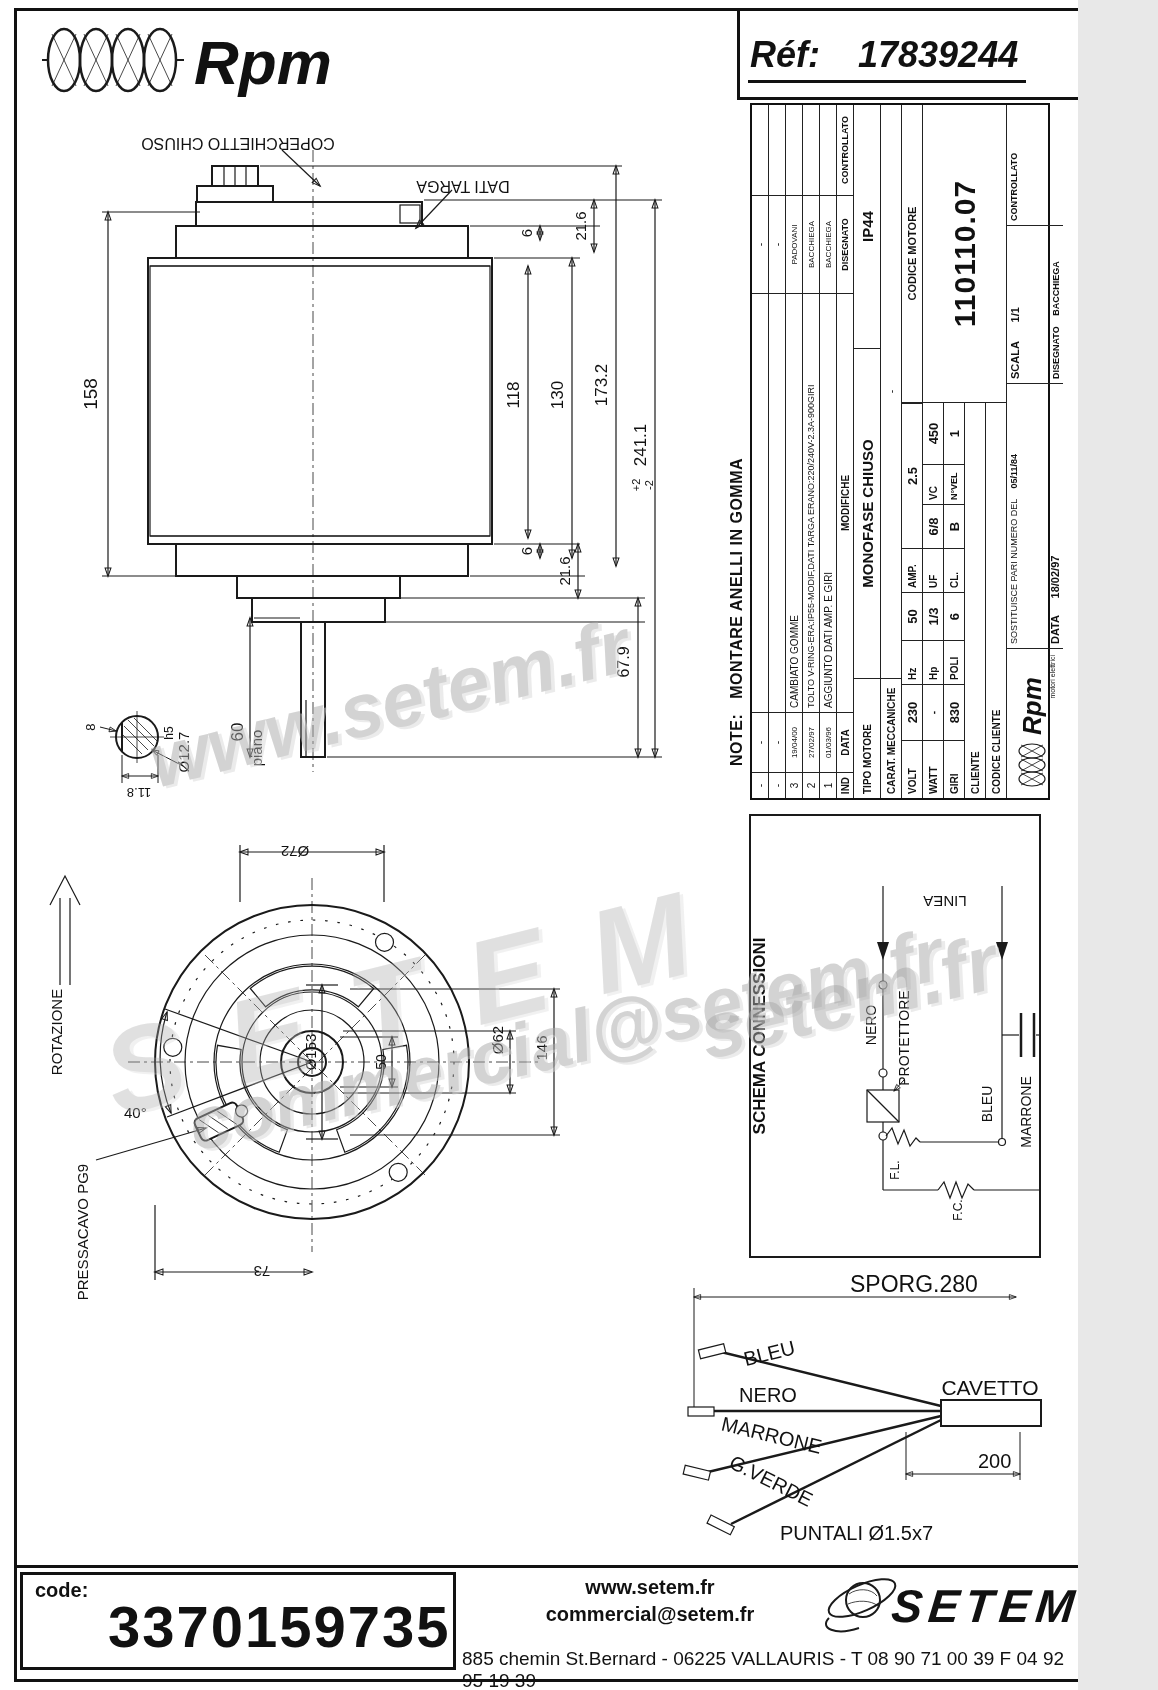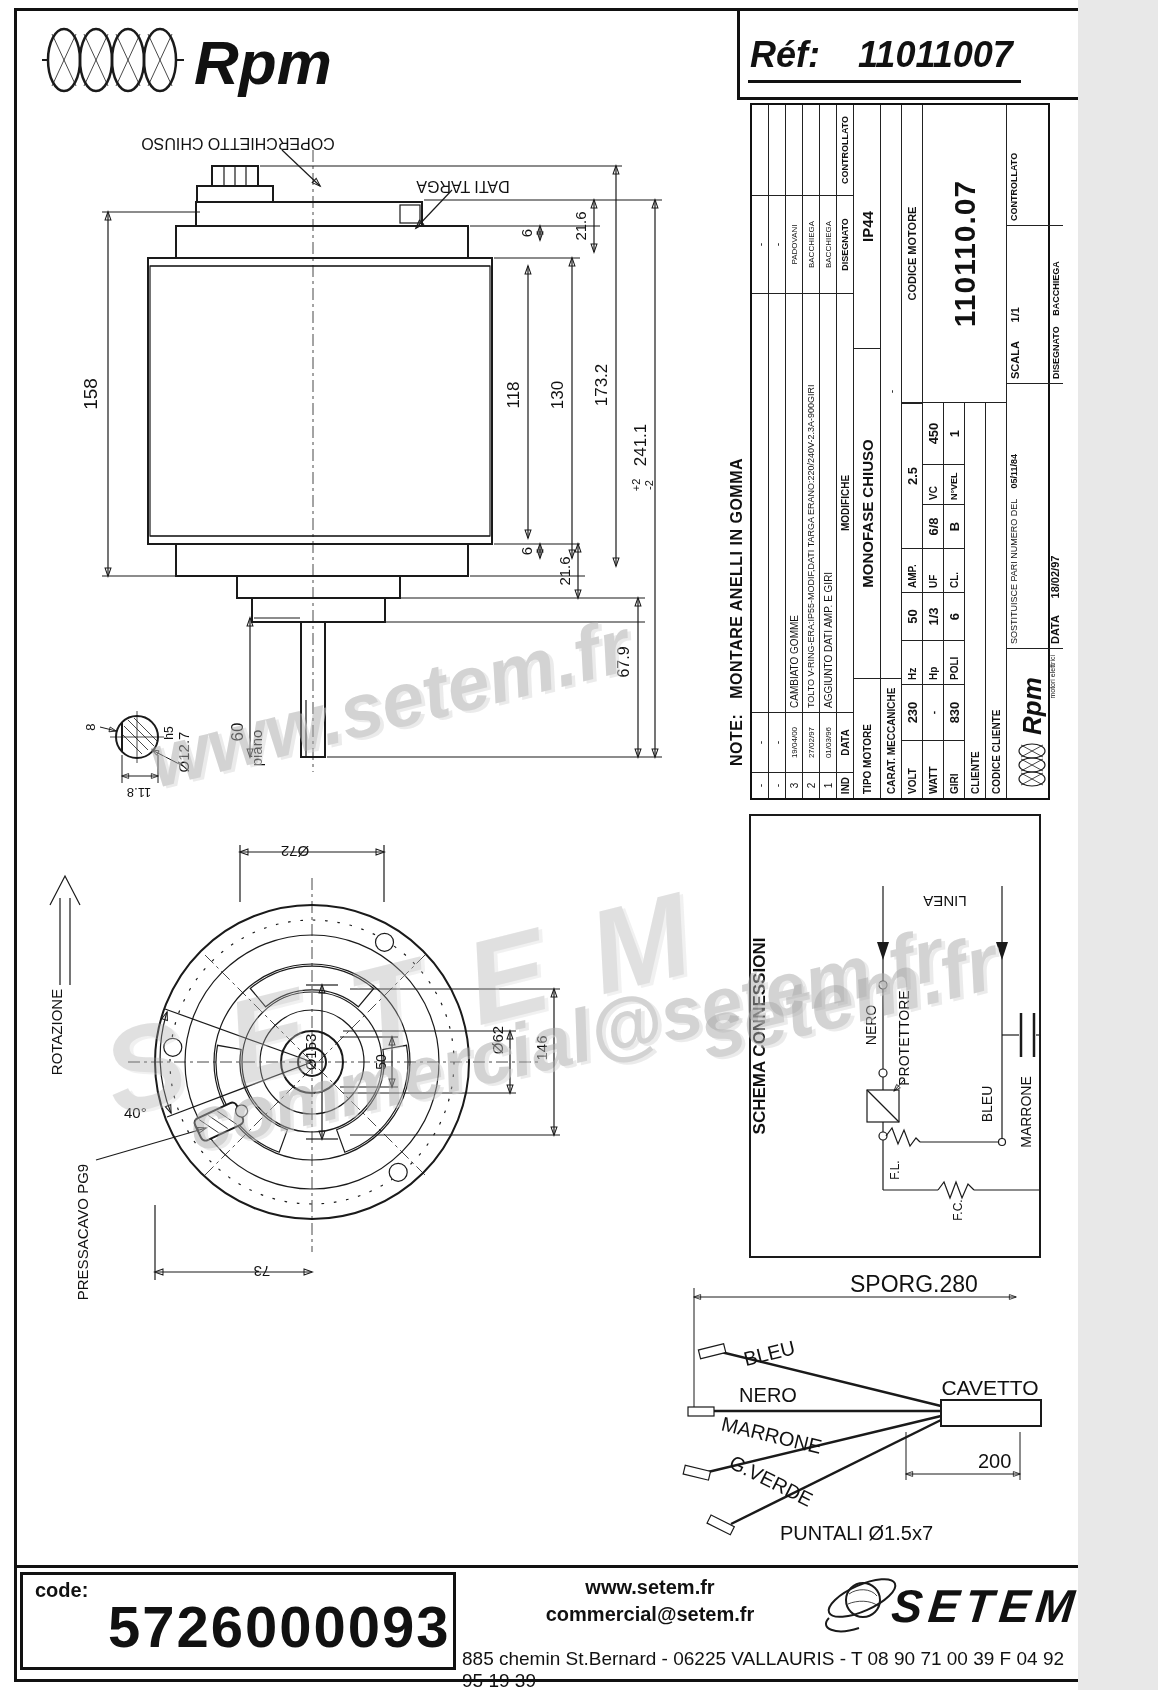--- a/index.html
+++ b/index.html
@@ -63,21 +63,21 @@
       <ellipse cx="138" cy="48" rx="16" ry="31" class="w25"></ellipse>
       <path d="M30 22L54 74M54 22L30 74M62 22L86 74M86 22L62 74M94 22L118 74M118 22L94 74M126 22L150 74M150 22L126 74" class="thin"></path>
       <line x1="20" y1="48" x2="26" y2="48" class="w2"></line>
         <line x1="154" y1="48" x2="162" y2="48" class="w2"></line>
     </g>
     <text x="172" y="72" font-size="62" font-weight="bold" font-style="italic">Rpm</text>
   </svg>
 
   <div id="ref-box" class="abs">
     <span>Réf:</span>
-    <span style="margin-left:28px">11011007</span>
+    <span style="margin-left:28px">17839244</span>
   </div>
 
   <svg style="left:0;top:0" width="720" height="820" viewBox="0 0 720 820">
     <defs>
       <pattern id="fins" width="8" height="280" patternUnits="userSpaceOnUse">
         <rect width="8" height="280" fill="#fff" stroke="none"></rect>
         <line x1="6" y1="0" x2="6" y2="280" stroke="#1a1a1a" stroke-width="1"></line>
       </pattern>
     </defs>
     <g>
@@ -449,21 +449,21 @@
     </g>
   </svg>
 
   <div class="wm" style="left:140px;top:720px;font-size:76px;transform:rotate(-14deg)">www.setem.fr</div>
   <div class="wm" style="left:90px;top:1010px;font-size:118px;letter-spacing:48px;opacity:.35;transform:rotate(-14deg)">SETEM</div>
   <div class="wm" style="left:180px;top:1085px;font-size:74px;transform:rotate(-13deg)">commercial@setem.fr</div>
   <div class="wm" style="left:690px;top:990px;font-size:78px;transform:rotate(-14deg)">setem.fr</div>
 
   <div id="codebox" class="abs">
     <div class="b" style="position:absolute;left:12px;top:4px;font-size:20px">code:</div>
-    <div class="b" style="position:absolute;left:85px;top:18px;font-size:58px;letter-spacing:2px">5726000093</div>
+    <div class="b" style="position:absolute;left:85px;top:18px;font-size:58px;letter-spacing:2px">3370159735</div>
   </div>
   <div class="abs" style="left:520px;top:1576px;width:260px;text-align:center">
     <div class="b" style="font-size:20px">www.setem.fr</div>
     <div class="b" style="font-size:20px;margin-top:4px">commercial@setem.fr</div>
   </div>
   <svg style="left:815px;top:1558px" width="330" height="90" viewBox="0 0 330 90">
     <g>
       <circle cx="48" cy="42" r="17" class="w2 fill"></circle>
       <path d="M34 36C42 30 56 30 62 38M33 46C42 42 56 42 63 48" class="thin"></path>
       <ellipse cx="47" cy="40" rx="36" ry="13" transform="rotate(-24 47 40)" class="w2"></ellipse>

